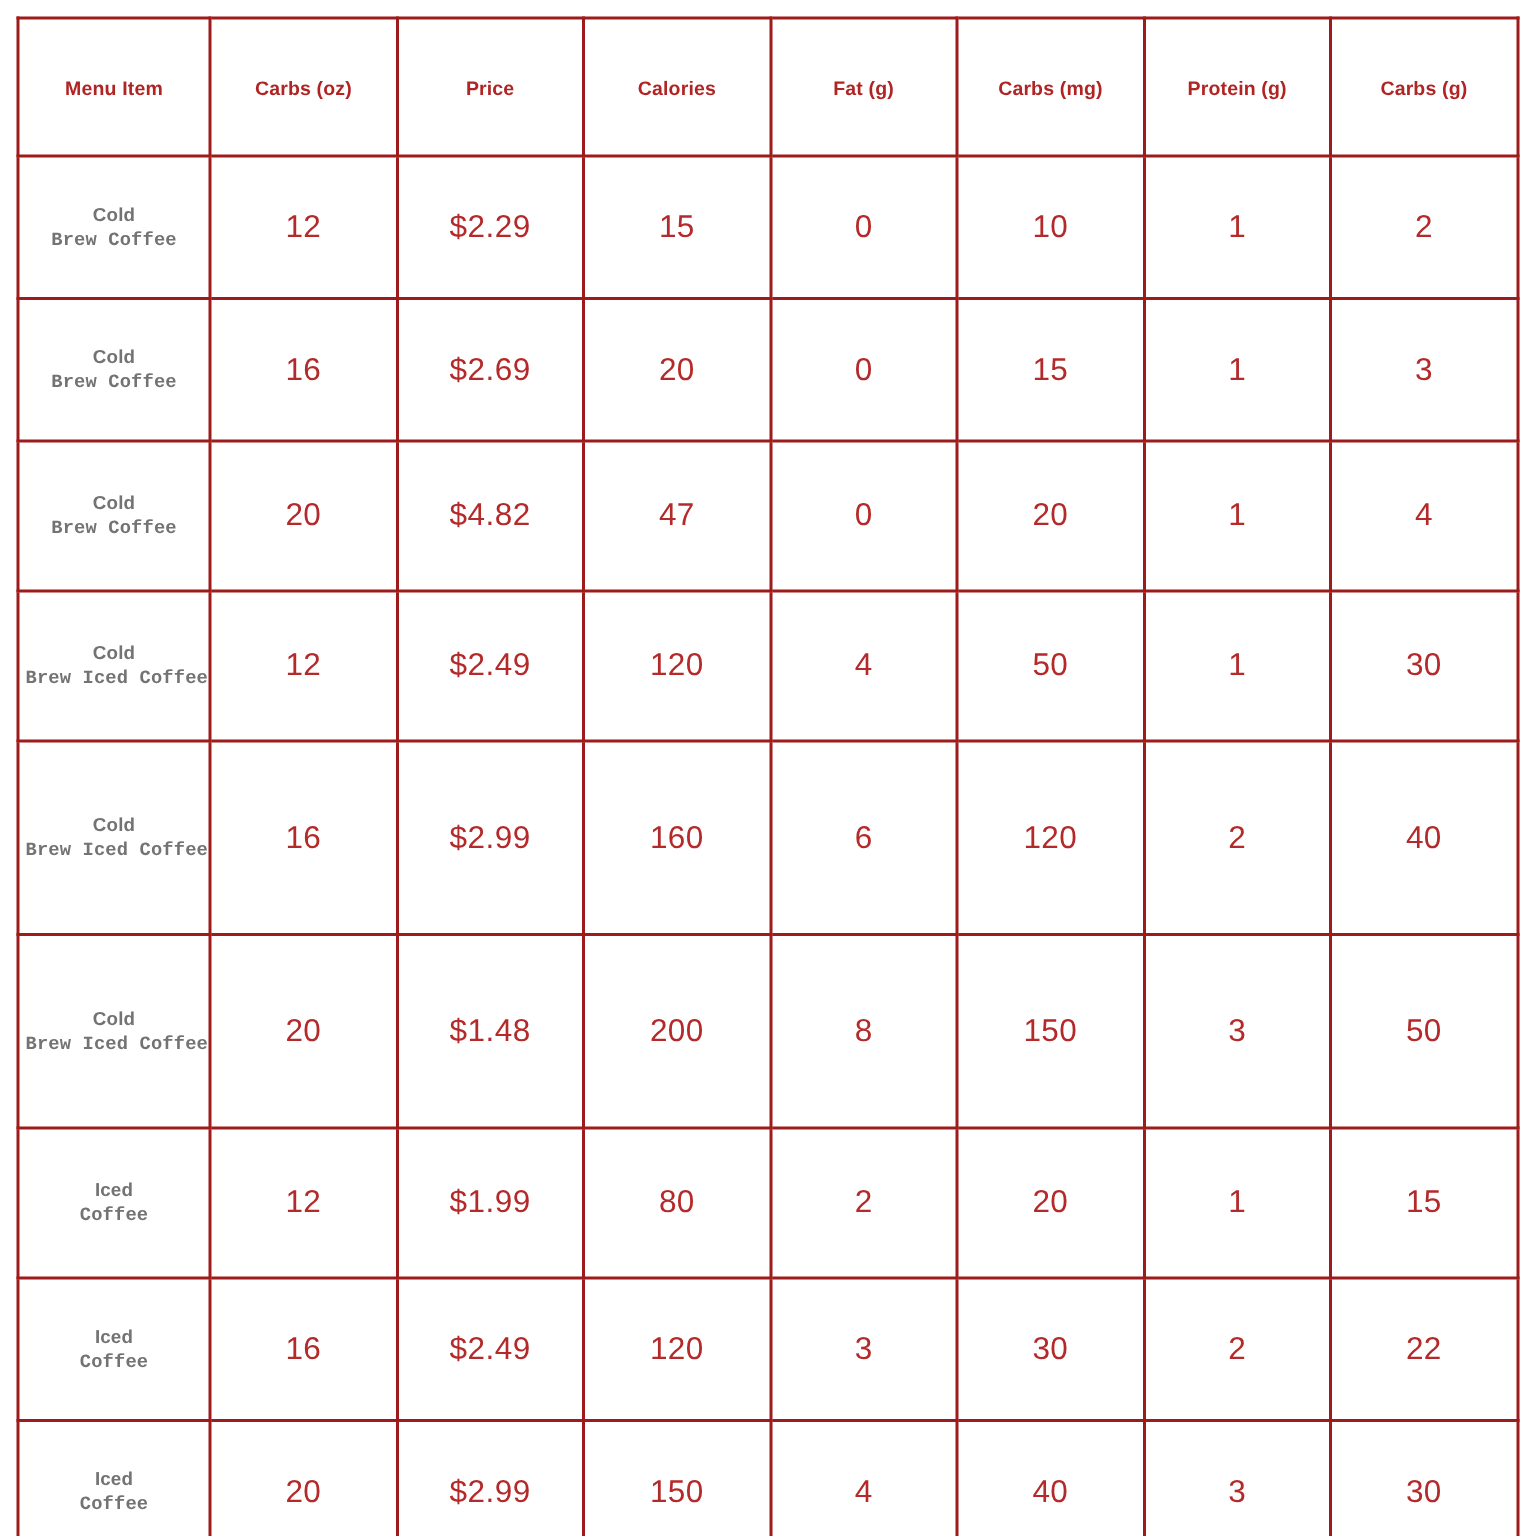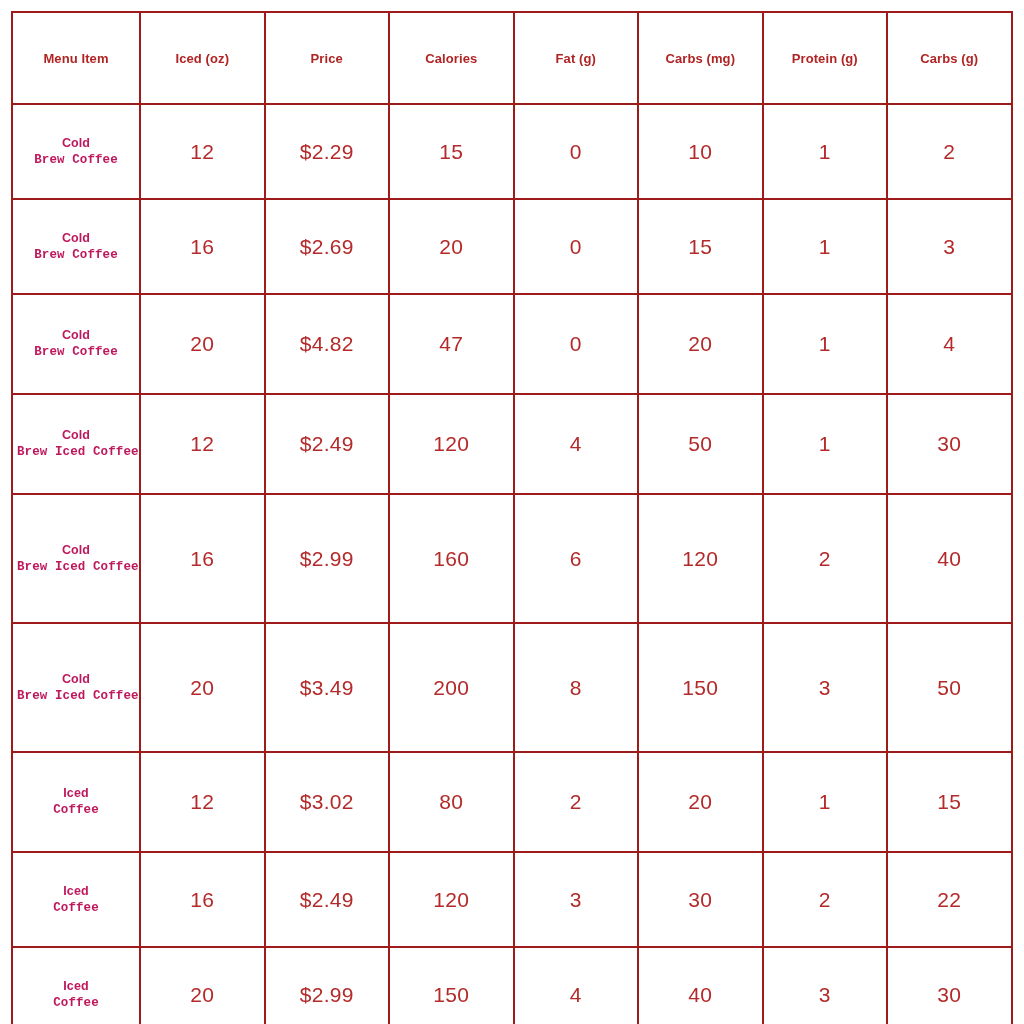--- a/index.html
+++ b/index.html
@@ -44,21 +44,21 @@
     color: #b02424;
     font-size: 13px;
     font-weight: bold;
     letter-spacing: 0.1px;
   }
   #nutrition-table tbody tr { height: 95px; }
   #nutrition-table tbody tr.tall { height: 100px; }
   #nutrition-table tbody tr.taller { height: 129px; }
 
   td.menu-item {
-    color: #be185d;
+    color: #737373;
     font-size: 12.5px;
     font-weight: bold;
     line-height: 1.35;
     letter-spacing: 0.1px;
     padding-bottom: 6px;
   }
   td.value {
     color: #b42a2a;
     font-size: 21px;
     font-weight: 400;
@@ -78,21 +78,21 @@
         <col class="c-rest">
         <col class="c-rest">
       <col class="c-rest">
         <col class="c-rest">
         <col class="c-rest">
         <col class="c-rest">
     </colgroup>
     <thead>
       <tr>
         <th>Menu Item</th>
-        <th>Iced (oz)</th>
+        <th>Carbs (oz)</th>
         <th>Price</th>
         <th>Calories</th>
         <th>Fat (g)</th>
         <th>Carbs (mg)</th>
         <th>Protein (g)</th>
         <th>Carbs (g)</th>
       </tr>
     </thead>
     <tbody>
 
@@ -147,32 +147,32 @@
         <td class="value">160</td>
         <td class="value">6</td>
         <td class="value">120</td>
         <td class="value">2</td>
         <td class="value">40</td>
       </tr>
 
       <tr class="taller">
         <td class="menu-item"><span>Cold</span><span class="line2">Brew Iced Coffee</span></td>
         <td class="value">20</td>
-        <td class="value">$3.49</td>
+        <td class="value">$1.48</td>
         <td class="value">200</td>
         <td class="value">8</td>
         <td class="value">150</td>
         <td class="value">3</td>
         <td class="value">50</td>
       </tr>
 
       <tr class="tall">
         <td class="menu-item"><span>Iced</span><span class="line2">Coffee</span></td>
         <td class="value">12</td>
-        <td class="value">$3.02</td>
+        <td class="value">$1.99</td>
         <td class="value">80</td>
         <td class="value">2</td>
         <td class="value">20</td>
         <td class="value">1</td>
         <td class="value">15</td>
       </tr>
 
       <tr class="">
         <td class="menu-item"><span>Iced</span><span class="line2">Coffee</span></td>
         <td class="value">16</td>

